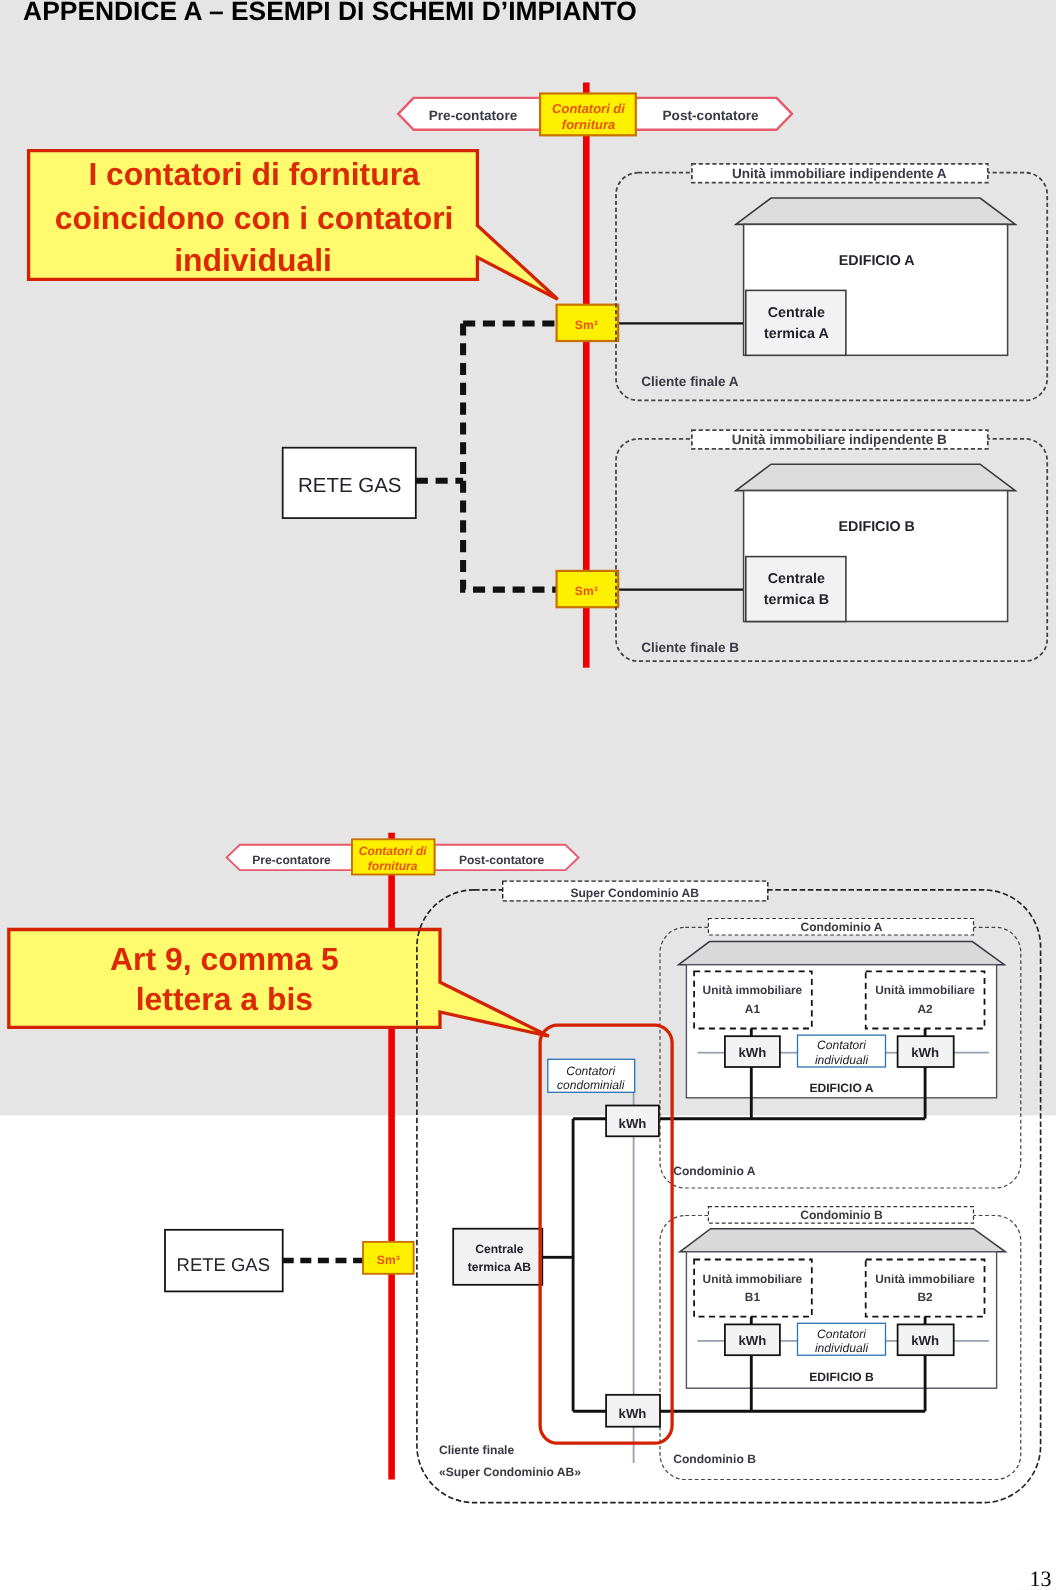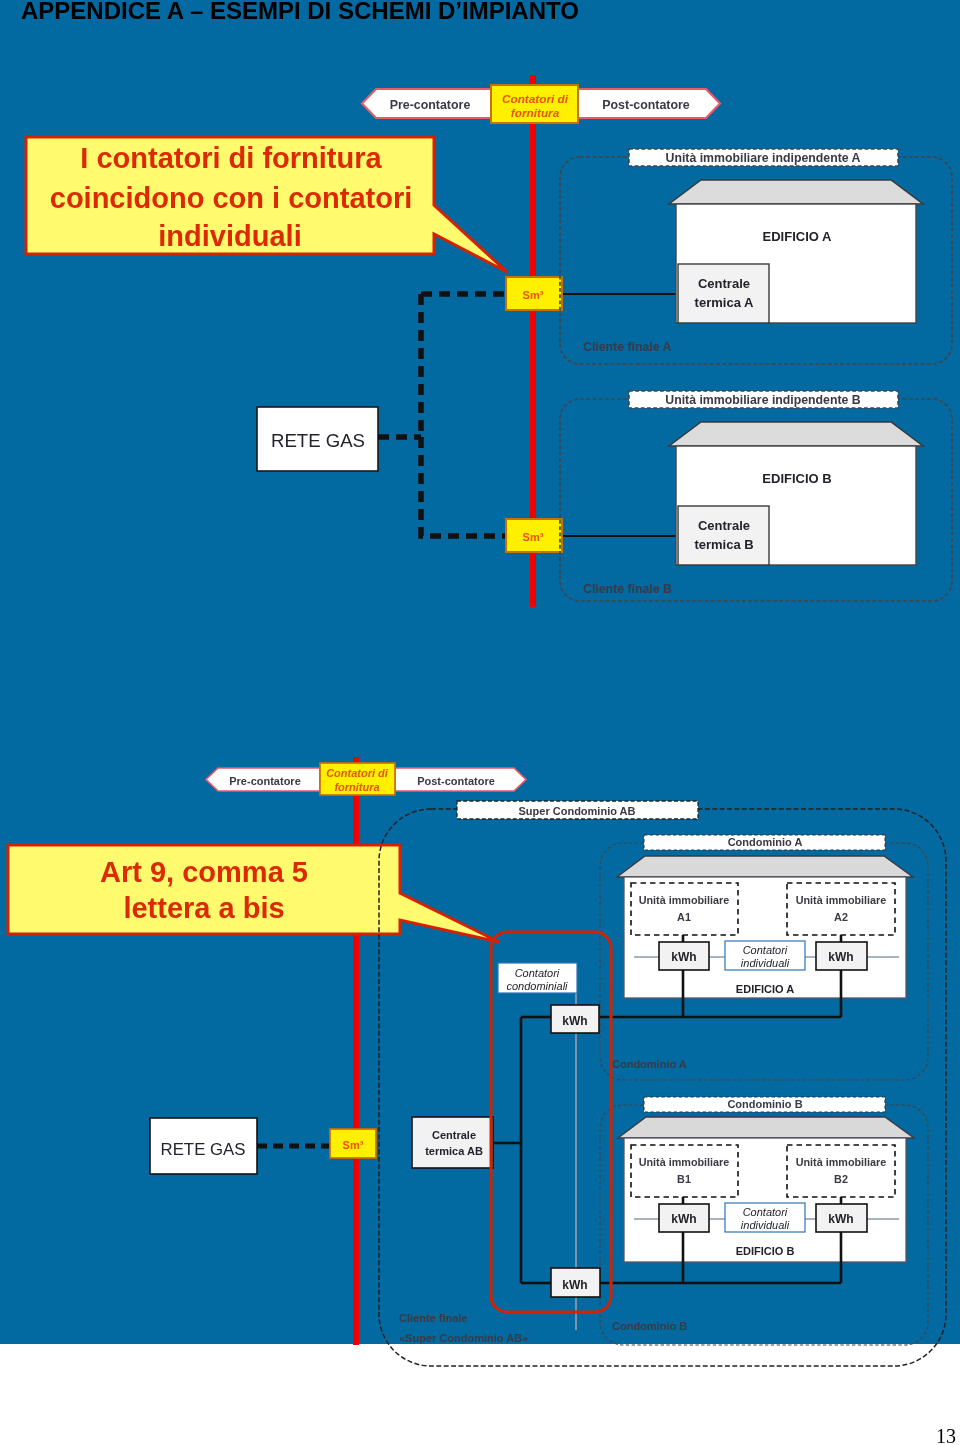--- a/index.html
+++ b/index.html
@@ -1,17 +1,17 @@
 <!DOCTYPE html>
 <html><head>
 <meta charset="utf-8">
 <style>
   html,body{margin:0;padding:0;background:#ffffff;}
   body{width:960px;height:1445px;font-family:"Liberation Sans",sans-serif;position:relative;overflow:hidden;}
-  .page{position:relative;width:960px;height:1344px;background:#0369a1;}
+  .page{position:relative;width:960px;height:1014px;background:#e5e5e5;}
   .title{position:absolute;left:21px;top:-3px;font-size:24px;font-weight:bold;color:#000;}
   .pageno{position:absolute;left:936px;top:1425px;font-size:20px;font-weight:normal;color:#000;font-family:"Liberation Serif",serif;}
   svg{position:absolute;left:0;top:0;overflow:visible;}
 </style>
 </head>
 <body>
 
 <div class="page">
   <div class="title">APPENDICE A – ESEMPI DI SCHEMI D’IMPIANTO</div>
   <div class="pageno">13</div>

